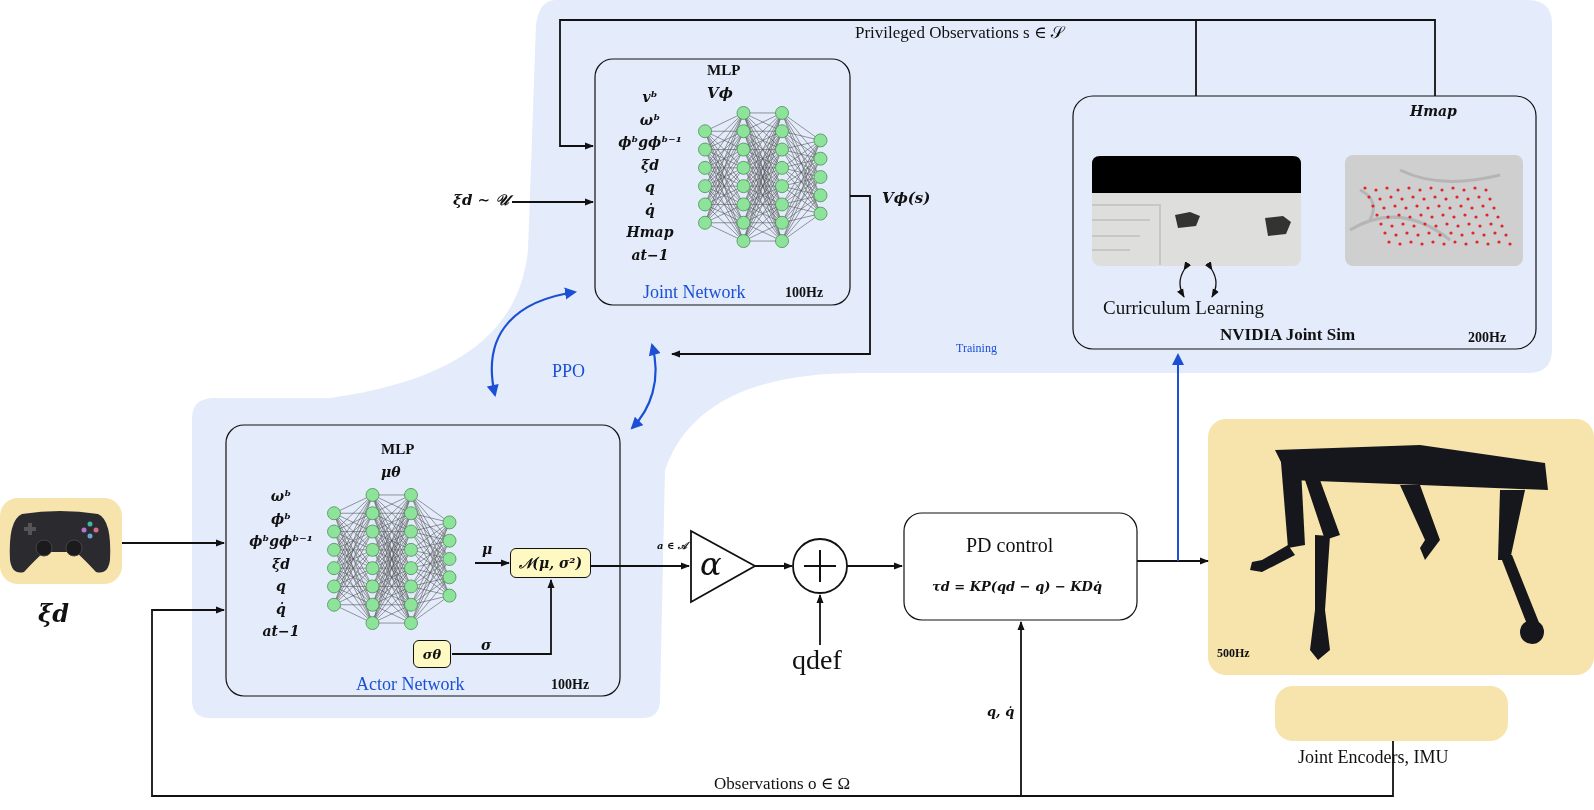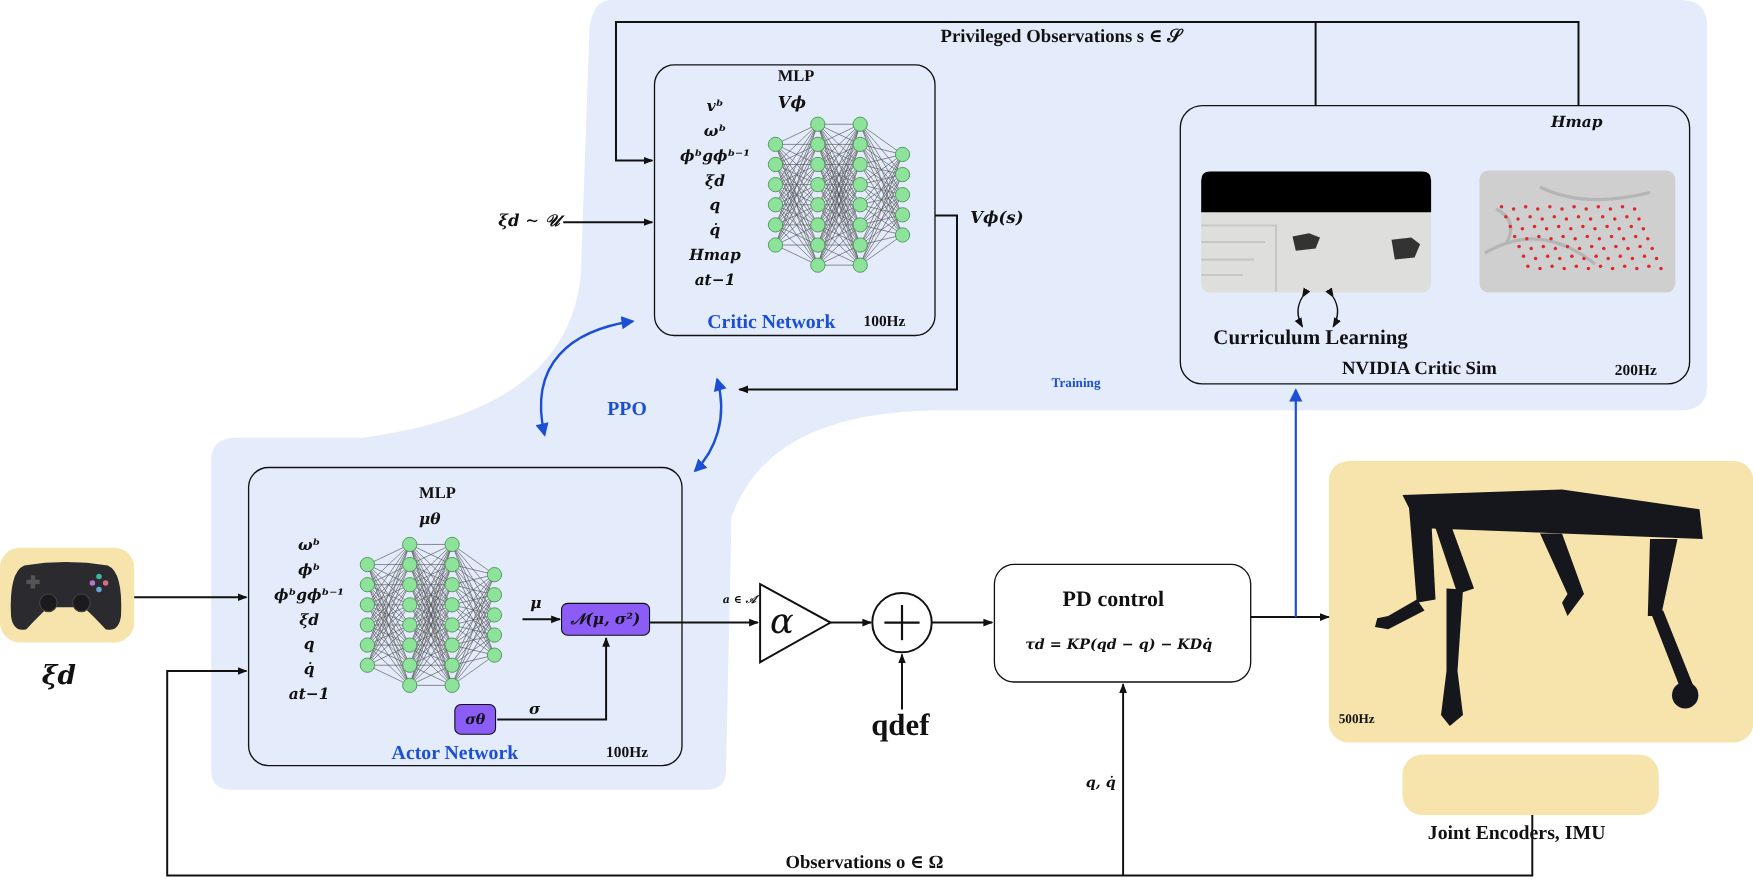--- a/index.html
+++ b/index.html
@@ -1,24 +1,24 @@
 <!DOCTYPE html>
 <html><head>
 <meta charset="utf-8">
 <style>
   html, body { margin:0; padding:0; background:#ffffff; }
   body { width:1594px; height:810px; position:relative; overflow:hidden;
          font-family:"DejaVu Serif", serif; color:#111; }
   svg#diagram { position:absolute; left:0; top:0; }
-  .lbl { position:absolute; white-space:nowrap; line-height:1;font-weight:bold; }
+  .lbl { position:absolute; white-space:nowrap; line-height:1; }
   .serif { font-family:"Liberation Serif", "DejaVu Serif", serif; }
   .math { font-family:"DejaVu Serif", serif; font-style:italic; font-weight:bold; }
   .blue { color:#1a4fd6; }
   .inputs { position:absolute; text-align:center; line-height:22.5px; font-size:14px;font-style:italic; }
-  .rbox { position:absolute; border:1.6px solid #111; border-radius:6px; background:#8b5cf6;
+  .rbox { position:absolute; border:1.6px solid #111; border-radius:6px; background:#fef9c3;
           box-sizing:border-box; text-align:center; }
 </style>
 </head>
 <body>
 
 <svg id="diagram" width="1594" height="810" viewBox="0 0 1594 810" xmlns="http://www.w3.org/2000/svg">
   <defs>
     <marker id="arrB" markerWidth="10" markerHeight="10" refX="8" refY="5" orient="auto" markerUnits="userSpaceOnUse">
       <path d="M0,1.5 L9,5 L0,8.5 Z" fill="#111"></path>
     </marker>
@@ -572,31 +572,31 @@
 <div class="inputs math" style="left:605px;top:86px;width:90px;">
   <div>vᵇ</div>
   <div>ωᵇ</div>
   <div>ϕᵇgϕᵇ⁻¹</div>
   <div>ξd</div>
   <div>q</div>
   <div>q̇</div>
   <div>Hmap</div>
   <div>at−1</div>
 </div>
-<div class="lbl serif blue" style="left:643px;top:283px;font-size:18px;">Critic Network</div>
+<div class="lbl serif blue" style="left:643px;top:283px;font-size:18px;">Joint Network</div>
 <div class="lbl serif" style="left:785px;top:286px;font-size:14px;font-weight:bold;">100Hz</div>
 
 <div class="lbl math" style="left:453px;top:193px;font-size:15px;">ξd ∼ 𝒰</div>
 <div class="lbl math" style="left:882px;top:191px;font-size:15px;">Vϕ(s)</div>
 <div class="lbl serif blue" style="left:956px;top:342px;font-size:12px;">Training</div>
 <div class="lbl serif blue" style="left:552px;top:362px;font-size:18px;">PPO</div>
 
 <div class="lbl math" style="left:1410px;top:104px;font-size:14px;">Hmap</div>
 <div class="lbl serif" style="left:1103px;top:298px;font-size:19px;">Curriculum Learning</div>
-<div class="lbl serif" style="left:1220px;top:326px;font-size:17px;font-weight:bold;">NVIDIA Critic Sim</div>
+<div class="lbl serif" style="left:1220px;top:326px;font-size:17px;font-weight:bold;">NVIDIA Joint Sim</div>
 <div class="lbl serif" style="left:1468px;top:331px;font-size:14px;font-weight:bold;">200Hz</div>
 
 <div class="lbl serif" style="left:381px;top:442px;font-size:15px;font-weight:bold;">MLP</div>
 <div class="lbl math" style="left:381px;top:465px;font-size:14px;">μθ</div>
 <div class="inputs math" style="left:237px;top:485px;width:88px;">
   <div>ωᵇ</div>
   <div>ϕᵇ</div>
   <div>ϕᵇgϕᵇ⁻¹</div>
   <div>ξd</div>
   <div>q</div>

